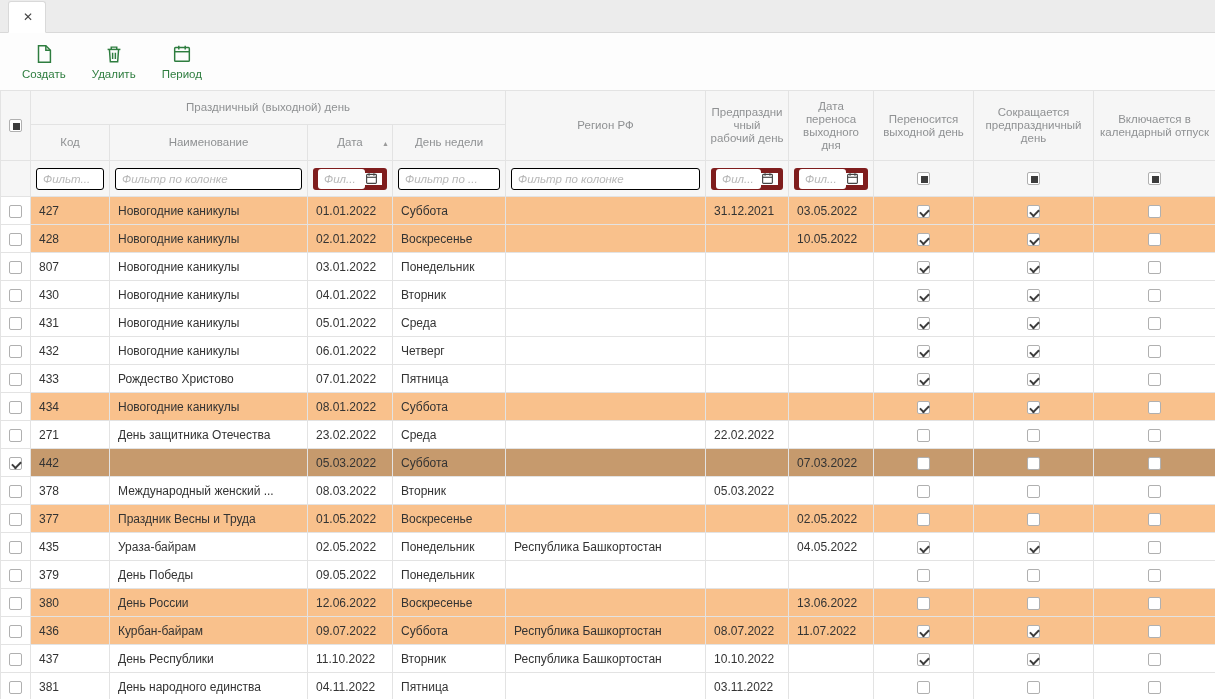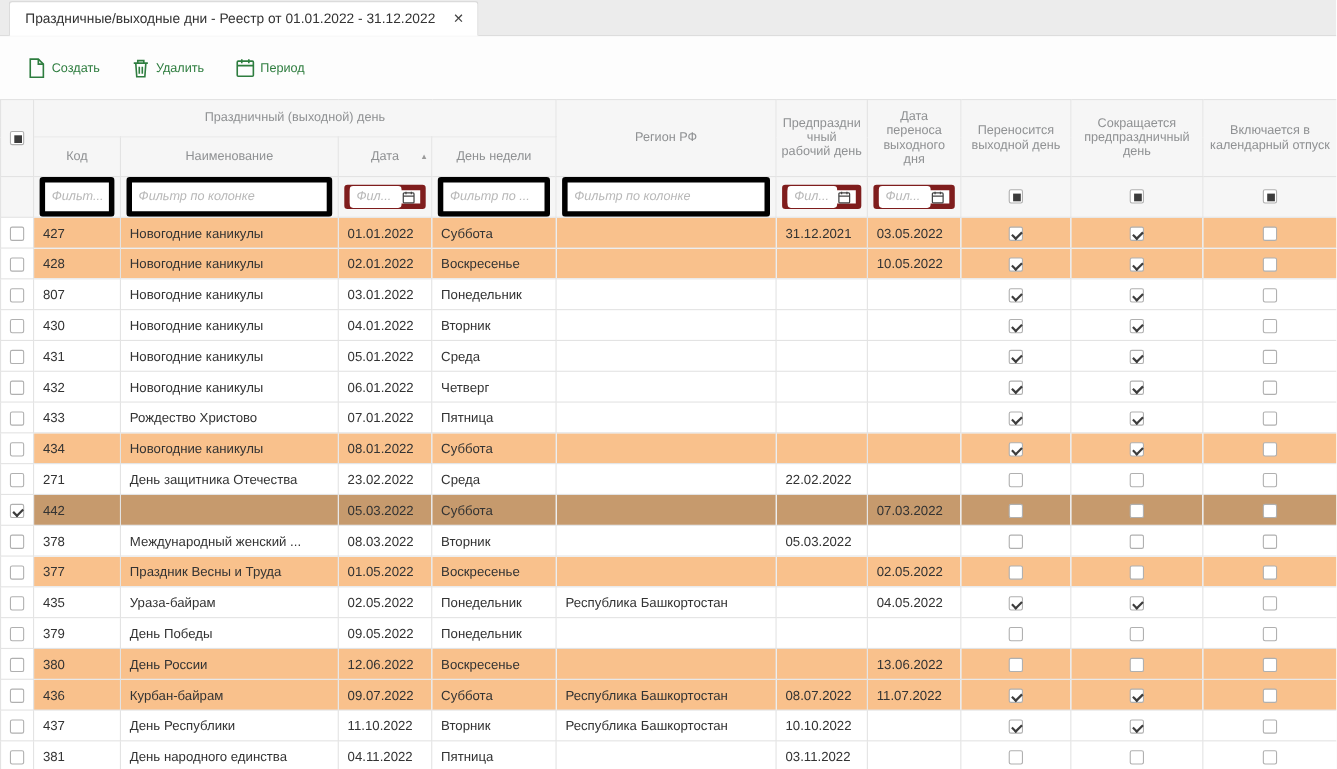--- a/index.html
+++ b/index.html
@@ -12,21 +12,21 @@
     display:flex; align-items:flex-end; padding-left:8px; }
   .tab { background:#fff; border:1px solid #d9d9d9; border-bottom:1px solid #fff;
     border-radius:3px 3px 0 0; height:32px; margin-bottom:-1px;
     display:flex; align-items:center; gap:16px; padding:0 12px 0 14px;
     font-size:12.5px; color:#333; cursor:default; }
   .tab-close { color:#444; font-size:12px; line-height:1; cursor:pointer; }
 
   
   .toolbar { height:57px; background:#fdfdfd; display:flex; align-items:center;
     gap:26px; padding-left:22px; }
-  .tbtn { display:flex; flex-direction:row; align-items:center; gap:3px;
+  .tbtn { display:flex; flex-direction:column; align-items:center; gap:3px;
     color:var(--accent-green); font-size:11.5px; cursor:pointer; }
   .tbtn svg { display:block; }
 
   
   table { border-collapse:collapse; table-layout:fixed; width:1215px; }
   col.c-sel{width:30px} col.c-code{width:79px} col.c-name{width:198px}
   col.c-date{width:85px} col.c-weekday{width:113px} col.c-region{width:200px}
   col.c-preholiday{width:83px} col.c-transfer{width:85px}
   col.c-transferred{width:100px} col.c-shortened{width:120px} col.c-vacation{width:122px}
 
@@ -34,21 +34,21 @@
   thead th { background:var(--header-bg); color:var(--header-text); font-weight:normal;
     font-size:11.5px; text-align:center; white-space:normal; overflow-wrap:break-word;
     line-height:13px; padding:2px 4px; vertical-align:middle;margin-left:17px; }
   .h1 th { height:34px; }
   .h2 th { height:36px; }
   .hf th { height:36px; padding:0 5px; }
   th.sorted { position:relative; }
   .sort-arrow { position:absolute; right:3px; top:50%; transform:translateY(-50%);
     font-size:7px; color:#9a9a9a; }
 
-  .filter-input, .filter-date input { height:36px; border:5px solid #000000;
+  .filter-input, .filter-date input { height:22px; border:1px solid #000000;
     border-radius:3px; padding:0 6px; font-size:11.5px; font-style:italic;
     color:#555; background:#fff; font-family:inherit; width:100%; outline:none; }
   .filter-input::placeholder, .filter-date input::placeholder { color:#b8b8b8; font-style:italic; }
   .filter-date { display:flex; align-items:center; height:22px; border:5px solid #7f1d1d;
     border-radius:3px; background:#fff; padding:0 4px 0 0; }
   .filter-date input { border:none; height:20px; min-width:0; flex:1; }
   .filter-date .cal { display:flex; align-items:center; cursor:pointer; flex:none; }
 
   tbody td { height:28px; font-size:12px; color:var(--cell-text); padding:0 8px;
     white-space:nowrap; text-overflow:ellipsis; background:#fff; }
@@ -68,21 +68,20 @@
   .cb.indeterminate::after { content:""; position:absolute; left:3px; top:3px;
     width:7px; height:7px; background:#3c3c3c; }
 </style>
 </head>
 <body>
 
 <div class="app">
 
   <div class="tabbar">
     <div class="tab">
-      <span>Праздничные/выходные дни - Реестр от 01.01.2022 - 31.12.2022</span>
       <span class="tab-close">✕</span>
     </div>
   </div>
 
   <div class="toolbar">
     <div class="tbtn">
       <span>
         <svg width="22" height="22" viewBox="0 0 24 24" fill="none" stroke="#2e7d3f" stroke-width="1.6">
           <path d="M6 3h8l5 5v13H6z"></path>
             <path d="M14 3v5h5"></path>

